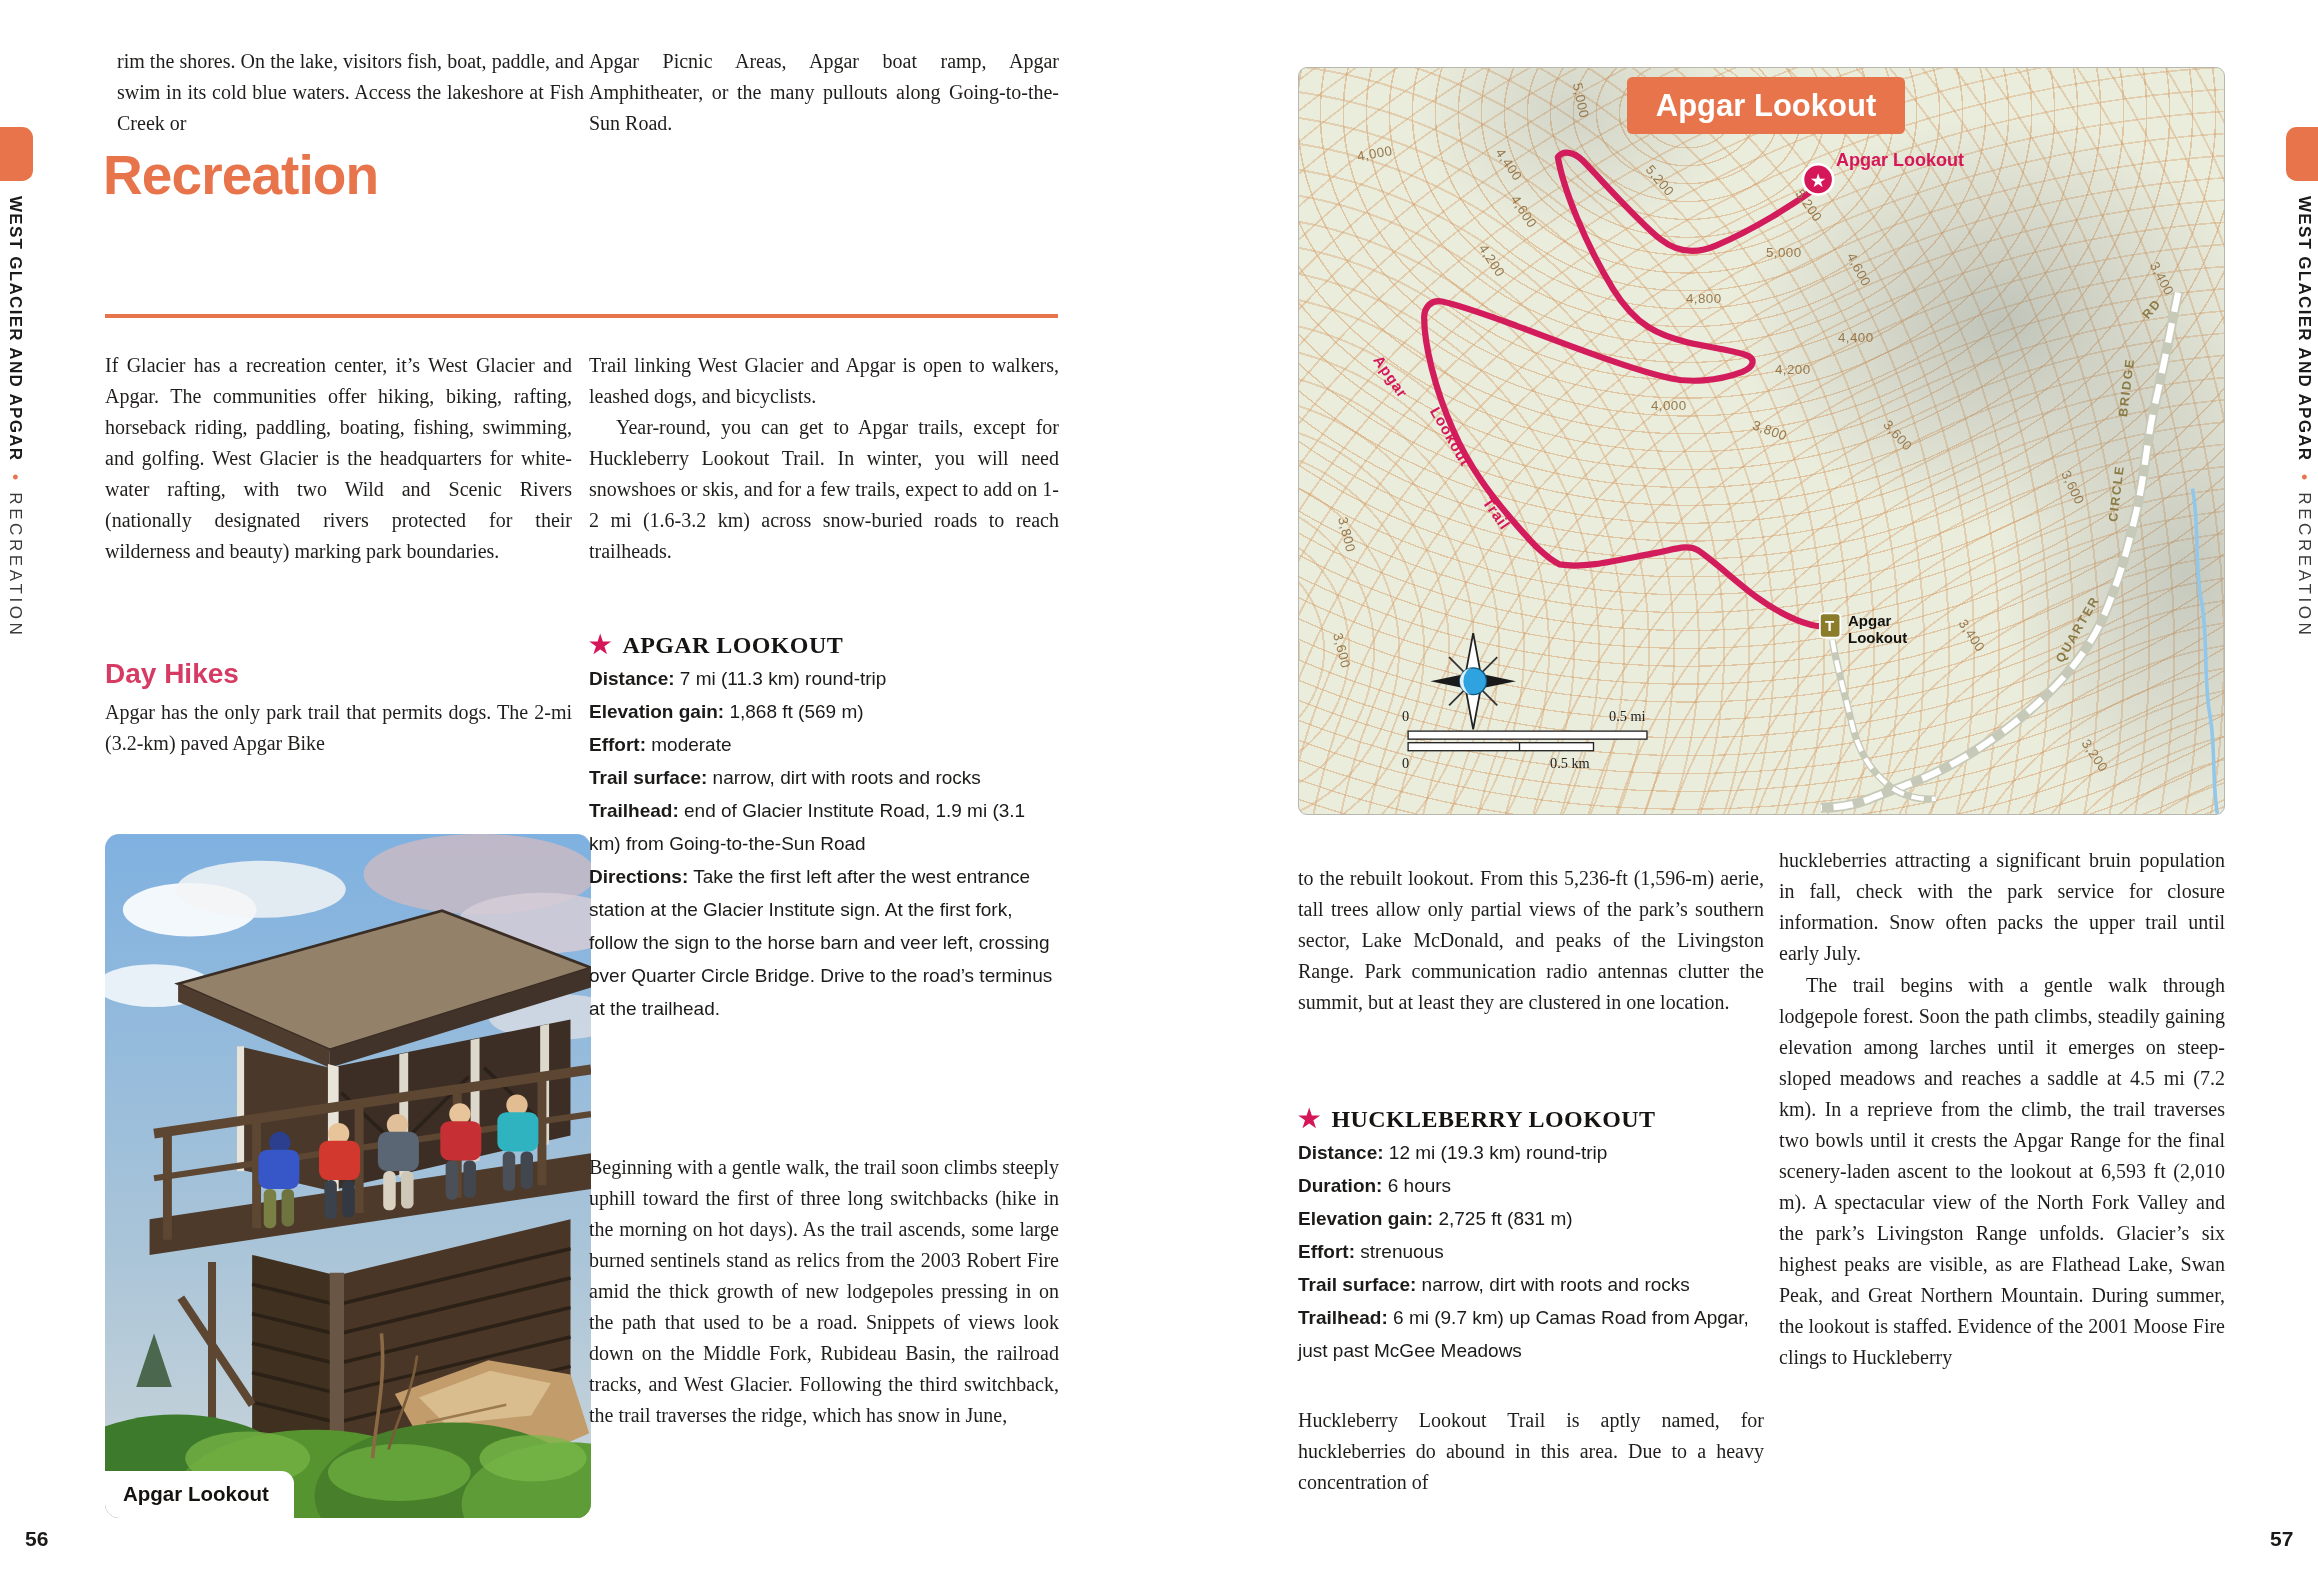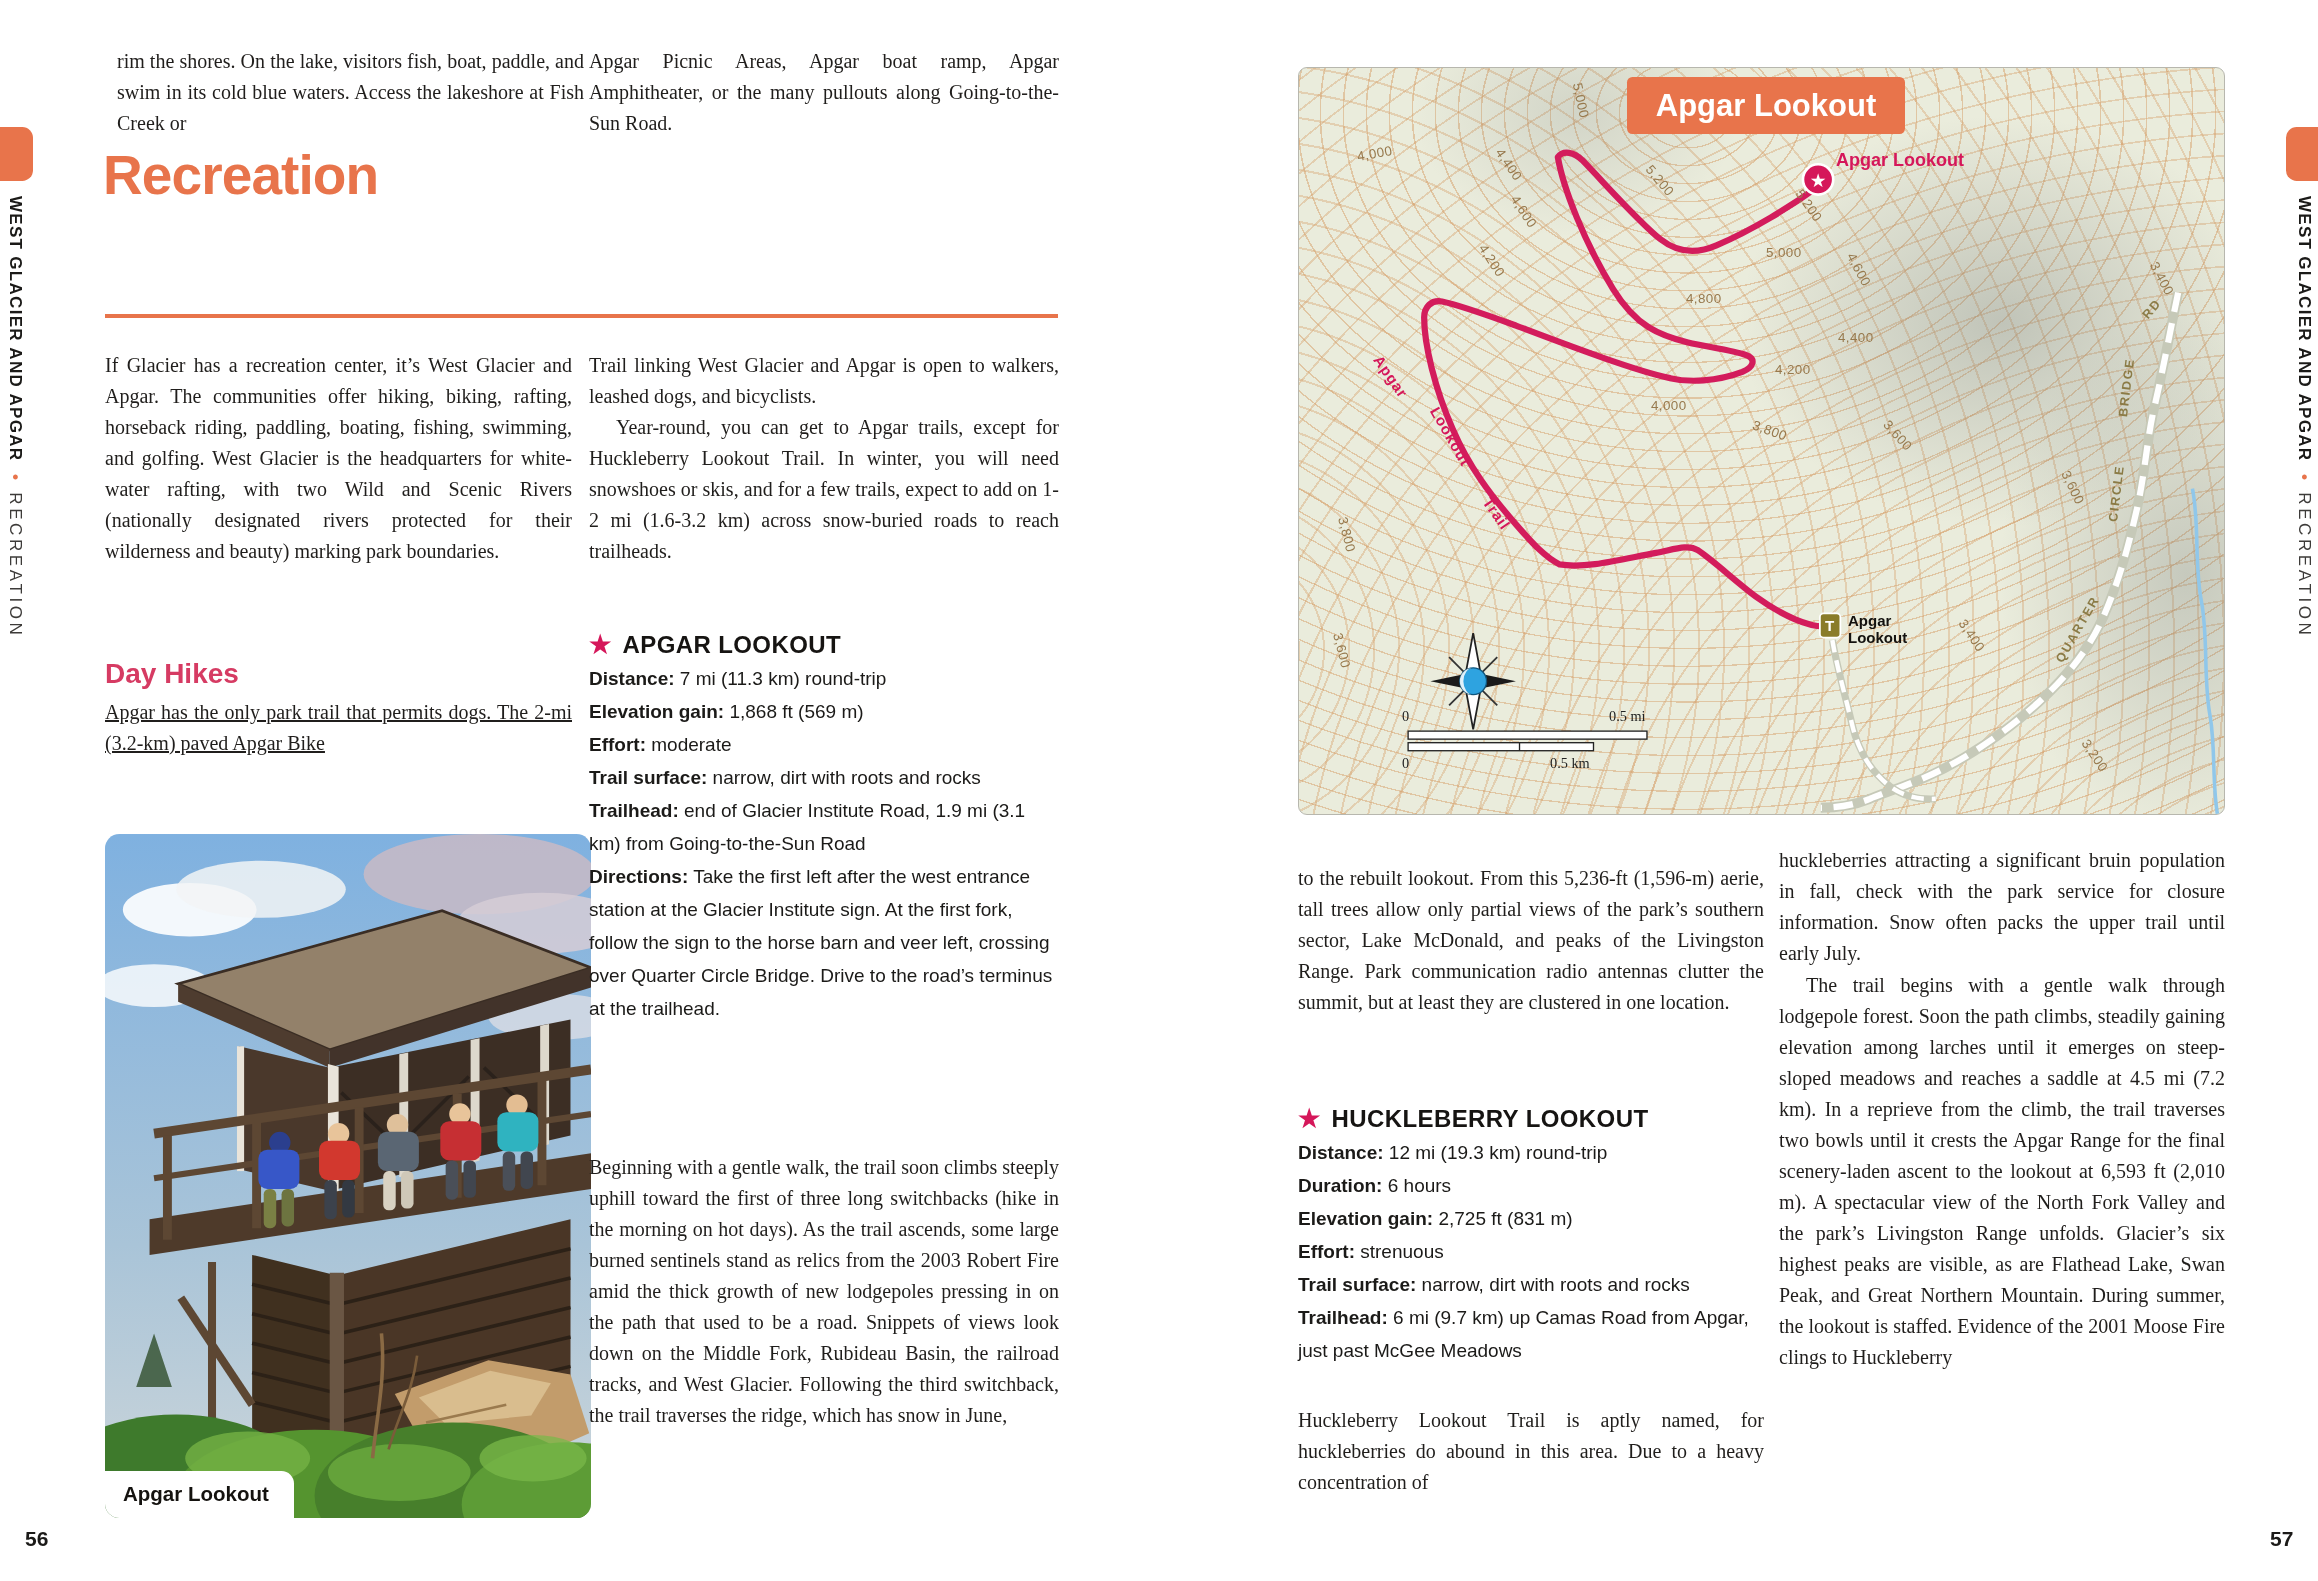--- a/index.html
+++ b/index.html
@@ -3,21 +3,21 @@
 <meta charset="utf-8">
 <style>
   html,body{margin:0;padding:0;background:#ffffff;}
   .page{position:relative;width:2319px;height:1581px;background:#ffffff;overflow:hidden;
         font-family:"Liberation Serif",serif;color:#201e1c;}
   .abs{position:absolute;}
   .serif{font-family:"Liberation Serif",serif;font-size:20px;line-height:31px;text-align:justify;}
   .h-recreation{font-family:"Liberation Sans",sans-serif;font-weight:700;font-size:55px;color:#E8744B;letter-spacing:-0.9px;}
   .rule{background:#E8744B;height:3.6px;}
   .h-dayhikes{font-family:"Liberation Sans",sans-serif;font-weight:700;font-size:28px;color:#D63B63;}
-  .h-trail{font-family:Liberation Sans, sans-serif;font-weight:700;font-size:24px;color:#161412;letter-spacing:0.4px;}
+  .h-trail{font-family:Liberation Serif, serif;font-weight:700;font-size:24px;color:#161412;letter-spacing:0.4px;}
   .h-trail .star{color:#D5175A;font-size:25px;margin-right:10.7px;}
   .stats p{margin:0;font-family:"Liberation Sans",sans-serif;font-size:19px;line-height:33px;text-align:left;color:#1b1a18;}
   .stats b{font-weight:700;}
   .indent{text-indent:27px;}
   .pageno{font-family:"Liberation Sans",sans-serif;font-weight:700;font-size:21px;color:#1b1a18;}
   
   .tabblock{background:#E8744B;width:33px;height:54px;}
   .tabtext{writing-mode:vertical-rl;font-family:"Liberation Sans",sans-serif;font-size:17px;color:#1b1a18;white-space:nowrap;}
   .tabtext .t1{font-weight:700;letter-spacing:1.3px;}
   .tabtext .dot{color:#E8744B;font-weight:700;margin:12.5px 0;display:inline-block;}
@@ -65,21 +65,21 @@
   <div class="abs pageno" style="left:2270px;top:1527px;">57</div>
 
   <div class="abs serif" style="left:105px;top:46px;width:467px;margin-left:12px;">rim the shores. On the lake, visitors fish, boat, paddle, and swim in its cold blue waters. Access the lakeshore at Fish Creek or</div>
   <div class="abs serif" style="left:589px;top:46px;width:470px;">Apgar Picnic Areas, Apgar boat ramp, Apgar Amphitheater, or the many pullouts along Going-to-the-Sun Road.</div>
 
   <div class="abs h-recreation" style="left:103px;top:143px;">Recreation</div>
   <div class="abs rule" style="left:105px;top:314px;width:953px;"></div>
 
   <div class="abs serif" style="left:105px;top:350px;width:467px;">If Glacier has a recreation center, it’s West Glacier and Apgar. The communities offer hiking, biking, rafting, horseback riding, paddling, boating, fishing, swimming, and golfing. West Glacier is the headquarters for white-water rafting, with two Wild and Scenic Rivers (nationally designated rivers protected for their wilderness and beauty) marking park boundaries.</div>
   <div class="abs h-dayhikes" style="left:105px;top:658px;">Day Hikes</div>
-  <div class="abs serif" style="left:105px;top:697px;width:467px;text-decoration:underline;">Apgar has the only park trail that permits dogs. The 2-mi (3.2-km) paved Apgar Bike</div>
+  <div class="abs serif" style="left:105px;top:697px;width:467px;">Apgar has the only park trail that permits dogs. The 2-mi (3.2-km) paved Apgar Bike</div>
 
   <div class="abs photo" style="left:105px;top:834px;width:486px;height:684px;">
     <svg width="486" height="684" viewBox="0 0 545 767">
       <defs>
         <linearGradient id="sky" x1="0" y1="0" x2="0" y2="1">
           <stop offset="0" stop-color="#7fb1e0"></stop>
             <stop offset="0.6" stop-color="#a9c4d8"></stop>
             <stop offset="1" stop-color="#cdd6da"></stop>
         </linearGradient>
       </defs>

